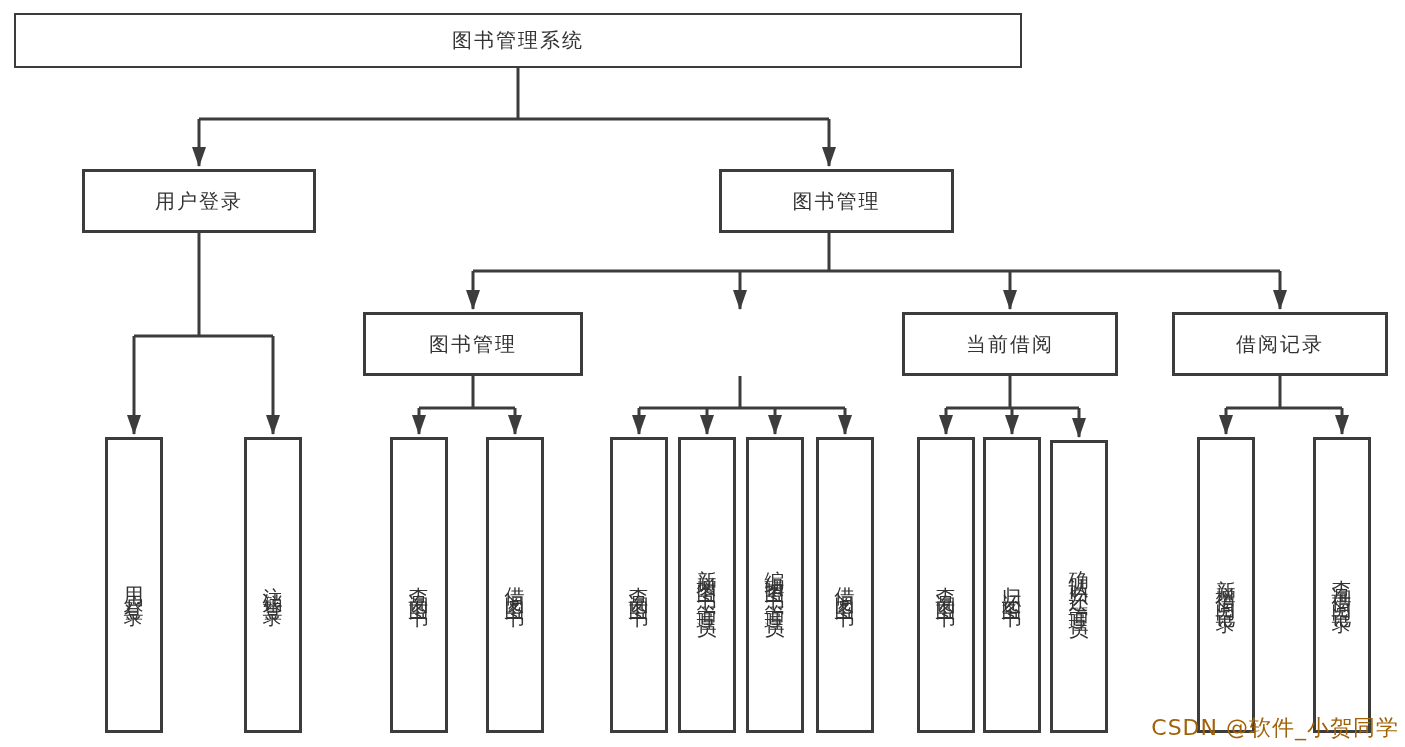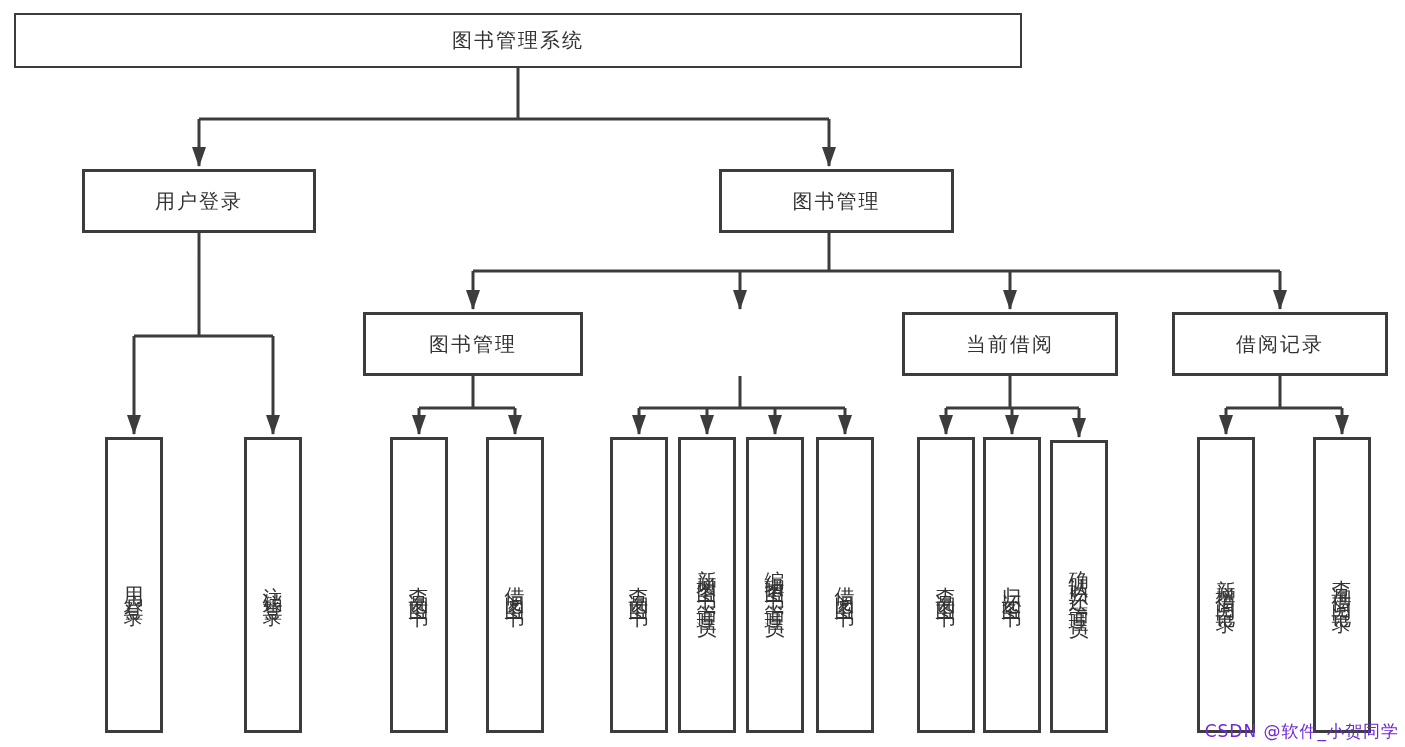--- a/index.html
+++ b/index.html
@@ -51,22 +51,22 @@
     writing-mode: vertical-rl;
     letter-spacing: 7px;
     font-size: 20px;
     color: #333333;
     line-height: 1;
   }
   .watermark {
     position: absolute;
     right: 6px;
     bottom: 4px;
-    font-size: 17px;
-    color: #6d28d9;
+    font-size: 22px;
+    color: #a16207;
     letter-spacing: 1px;
     z-index: 5;
     white-space: nowrap;
   }
 </style>
 </head>
 <body>
 
 <div id="canvas">
 

